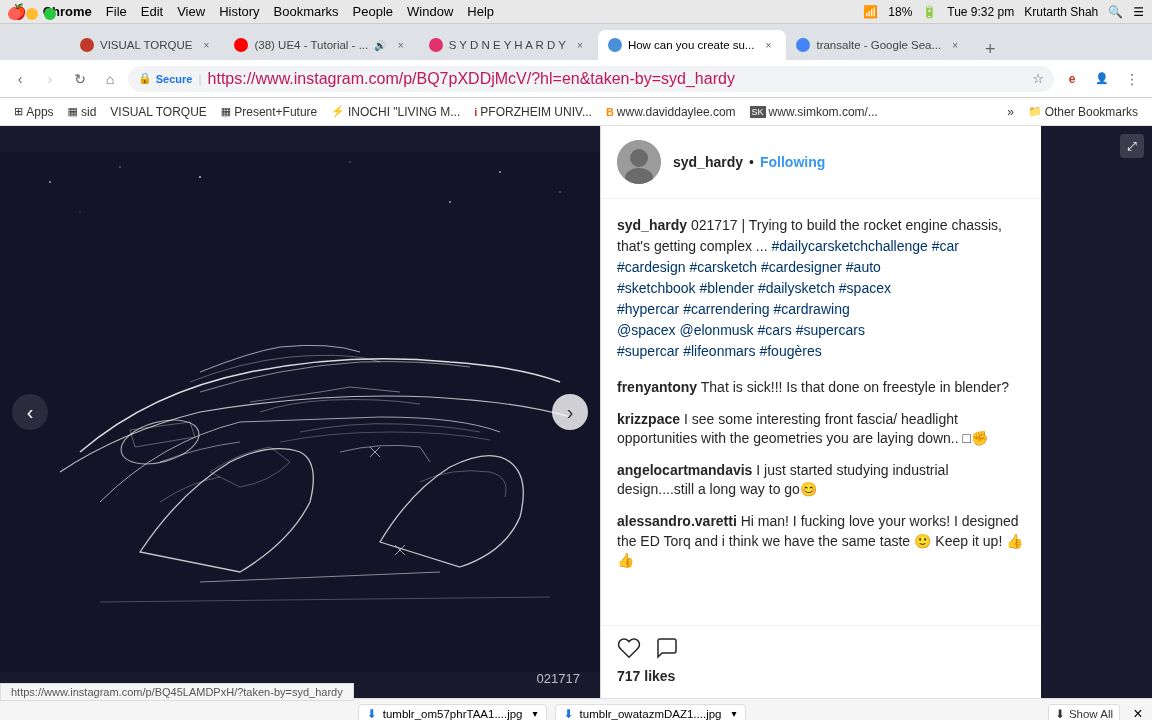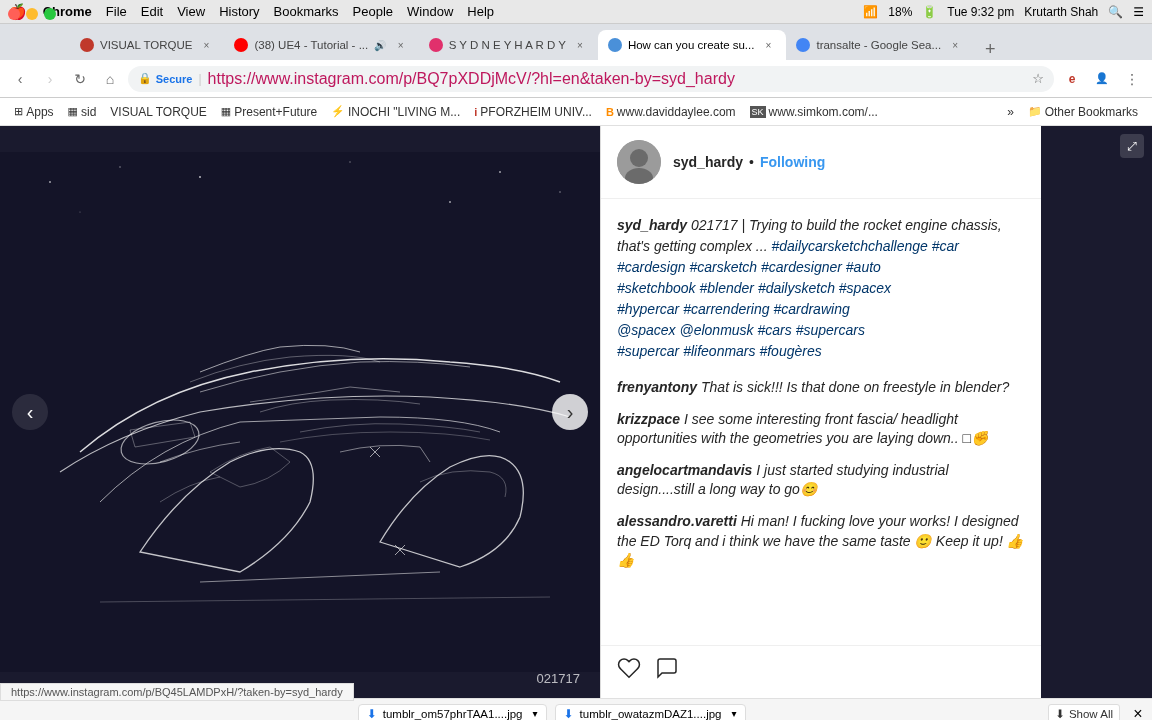--- a/index.html
+++ b/index.html
@@ -200,21 +200,20 @@
 
     .ig-dot {
       font-size: 14px;
       color: #262626;
     }
 
     #ig-body {
       flex: 1;
       overflow-y: auto;
       padding: 16px;
-      font-style: italic;
     }
 
     .ig-caption {
       font-size: 14px;
       color: #262626;
       line-height: 1.5;
       margin-bottom: 16px;
     }
 
     .ig-caption .ig-user {
@@ -566,20 +565,21 @@
           <svg width="24" height="24" viewBox="0 0 24 24" fill="none" stroke="#262626" stroke-width="1.5" xmlns="http://www.w3.org/2000/svg">
             <path d="M20.84 4.61a5.5 5.5 0 0 0-7.78 0L12 5.67l-1.06-1.06a5.5 5.5 0 0 0-7.78 7.78l1.06 1.06L12 21.23l7.78-7.78 1.06-1.06a5.5 5.5 0 0 0 0-7.78z"></path>
           </svg>
         </div>
         <div class="ig-action-btn">
           <svg width="24" height="24" viewBox="0 0 24 24" fill="none" stroke="#262626" stroke-width="1.5" xmlns="http://www.w3.org/2000/svg">
             <path d="M21 15a2 2 0 0 1-2 2H7l-4 4V5a2 2 0 0 1 2-2h14a2 2 0 0 1 2 2z"></path>
           </svg>
         </div>
       </div>
+      <div class="ig-likes">717 likes</div>
     </div>
   </div>
 
   <div style="position:absolute;top:8px;right:8px;width:24px;height:24px;background:rgba(255,255,255,0.15);border-radius:4px;display:flex;align-items:center;justify-content:center;cursor:pointer;">
     <span style="color:white;font-size:12px;">⤢</span>
   </div>
 </div>
 
 <div style="height:30px;background:#f5f5f5;border-top:1px solid #e0e0e0;display:flex;align-items:center;position:relative;">
   <span class="status-url" style="position:relative;font-size:11px;color:#555;padding:2px 10px;">https://www.instagram.com/p/BQ45LAMDPxH/?taken-by=syd_hardy</span>

